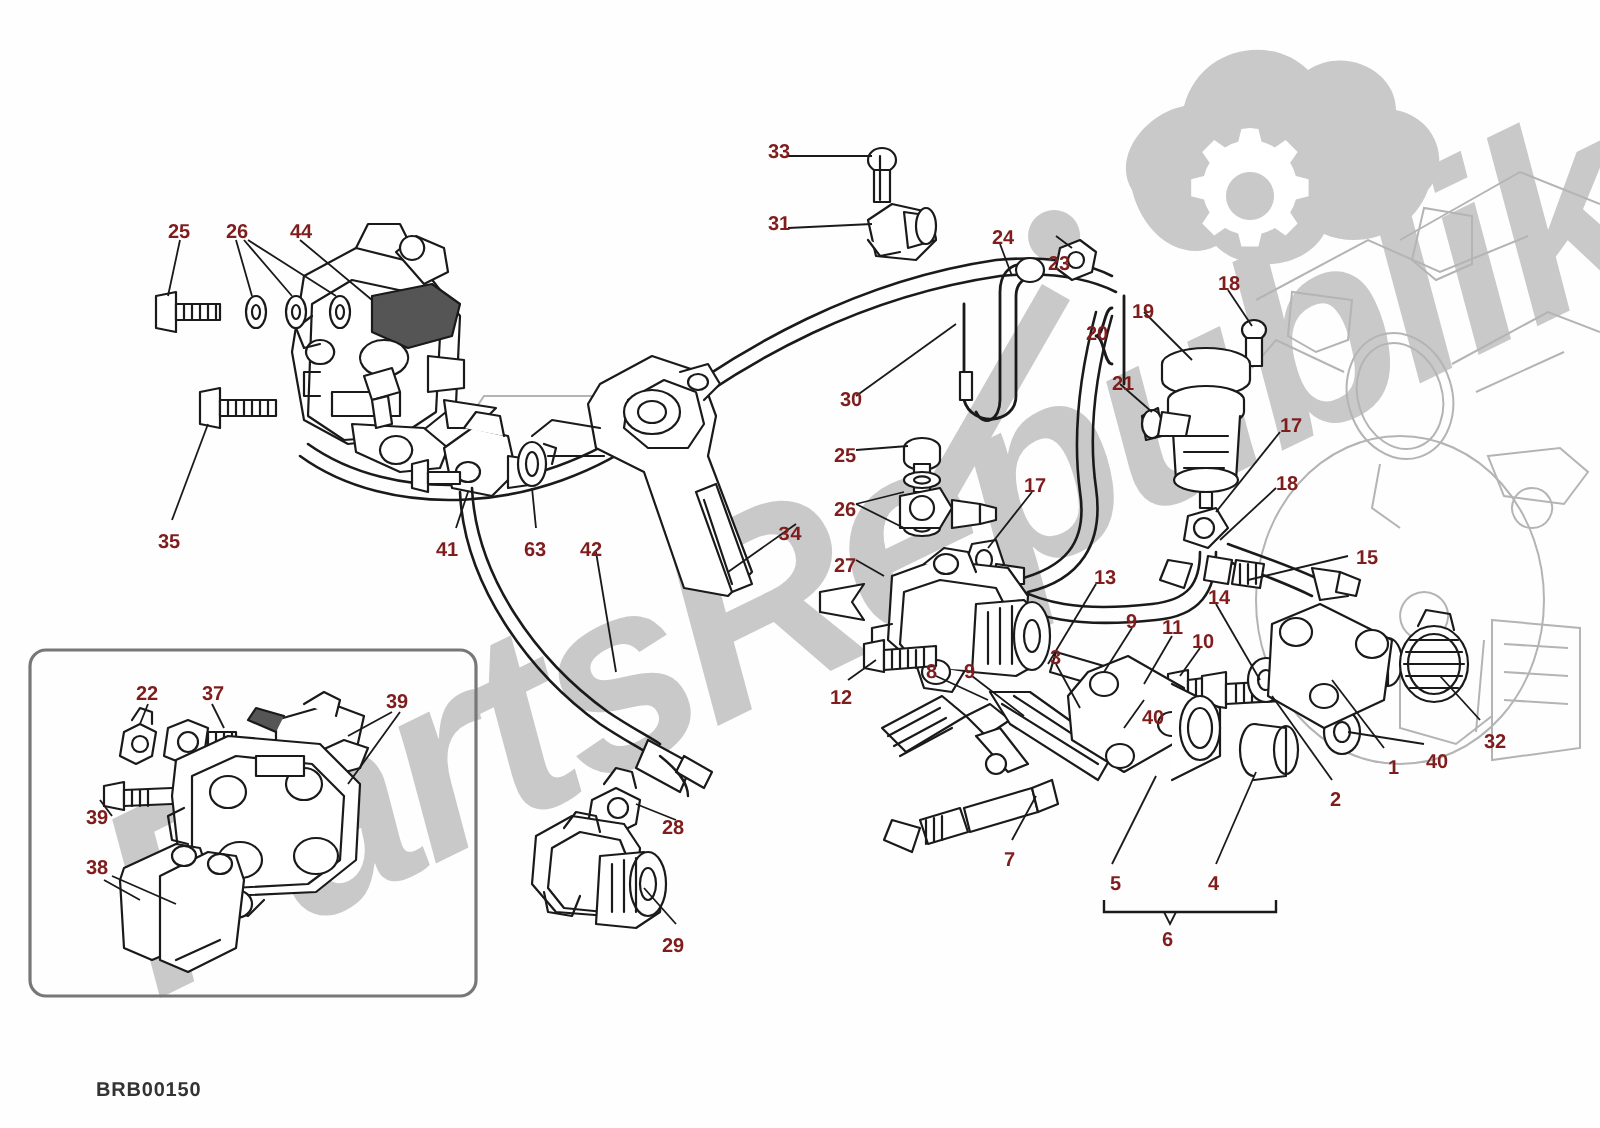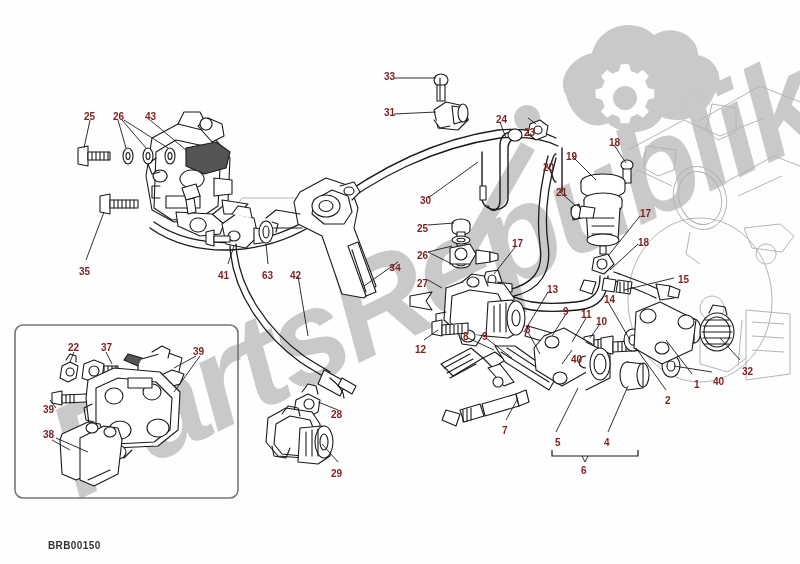--- a/index.html
+++ b/index.html
@@ -505,21 +505,21 @@
     <path d="M552 450 l0 6 86 0 0 -6" stroke-width="1.2"></path>
     <path d="M588 456 l-3 6 -3 -6"></path>
   </g>
 </svg>
 
 <div id="callout-layer">
       <div class="lbl" style="left: 384px; top: 72px;">33</div>
       <div class="lbl" style="left: 384px; top: 108px;">31</div>
       <div class="lbl" style="left: 84px; top: 112px;">25</div>
       <div class="lbl" style="left: 113px; top: 112px;">26</div>
-      <div class="lbl" style="left: 145px; top: 112px;">43</div>
+      <div class="lbl" style="left: 145px; top: 112px;">44</div>
       <div class="lbl" style="left: 496px; top: 115px;">24</div>
       <div class="lbl" style="left: 524px; top: 111px; margin-top: 17px;">23</div>
       <div class="lbl" style="left: 609px; top: 138px;">18</div>
       <div class="lbl" style="left: 543px; top: 163px;">20</div>
       <div class="lbl" style="left: 566px; top: 152px;">19</div>
       <div class="lbl" style="left: 556px; top: 188px;">21</div>
       <div class="lbl" style="left: 420px; top: 196px;">30</div>
       <div class="lbl" style="left: 640px; top: 209px;">17</div>
       <div class="lbl" style="left: 417px; top: 224px;">25</div>
       <div class="lbl" style="left: 638px; top: 238px;">18</div>

